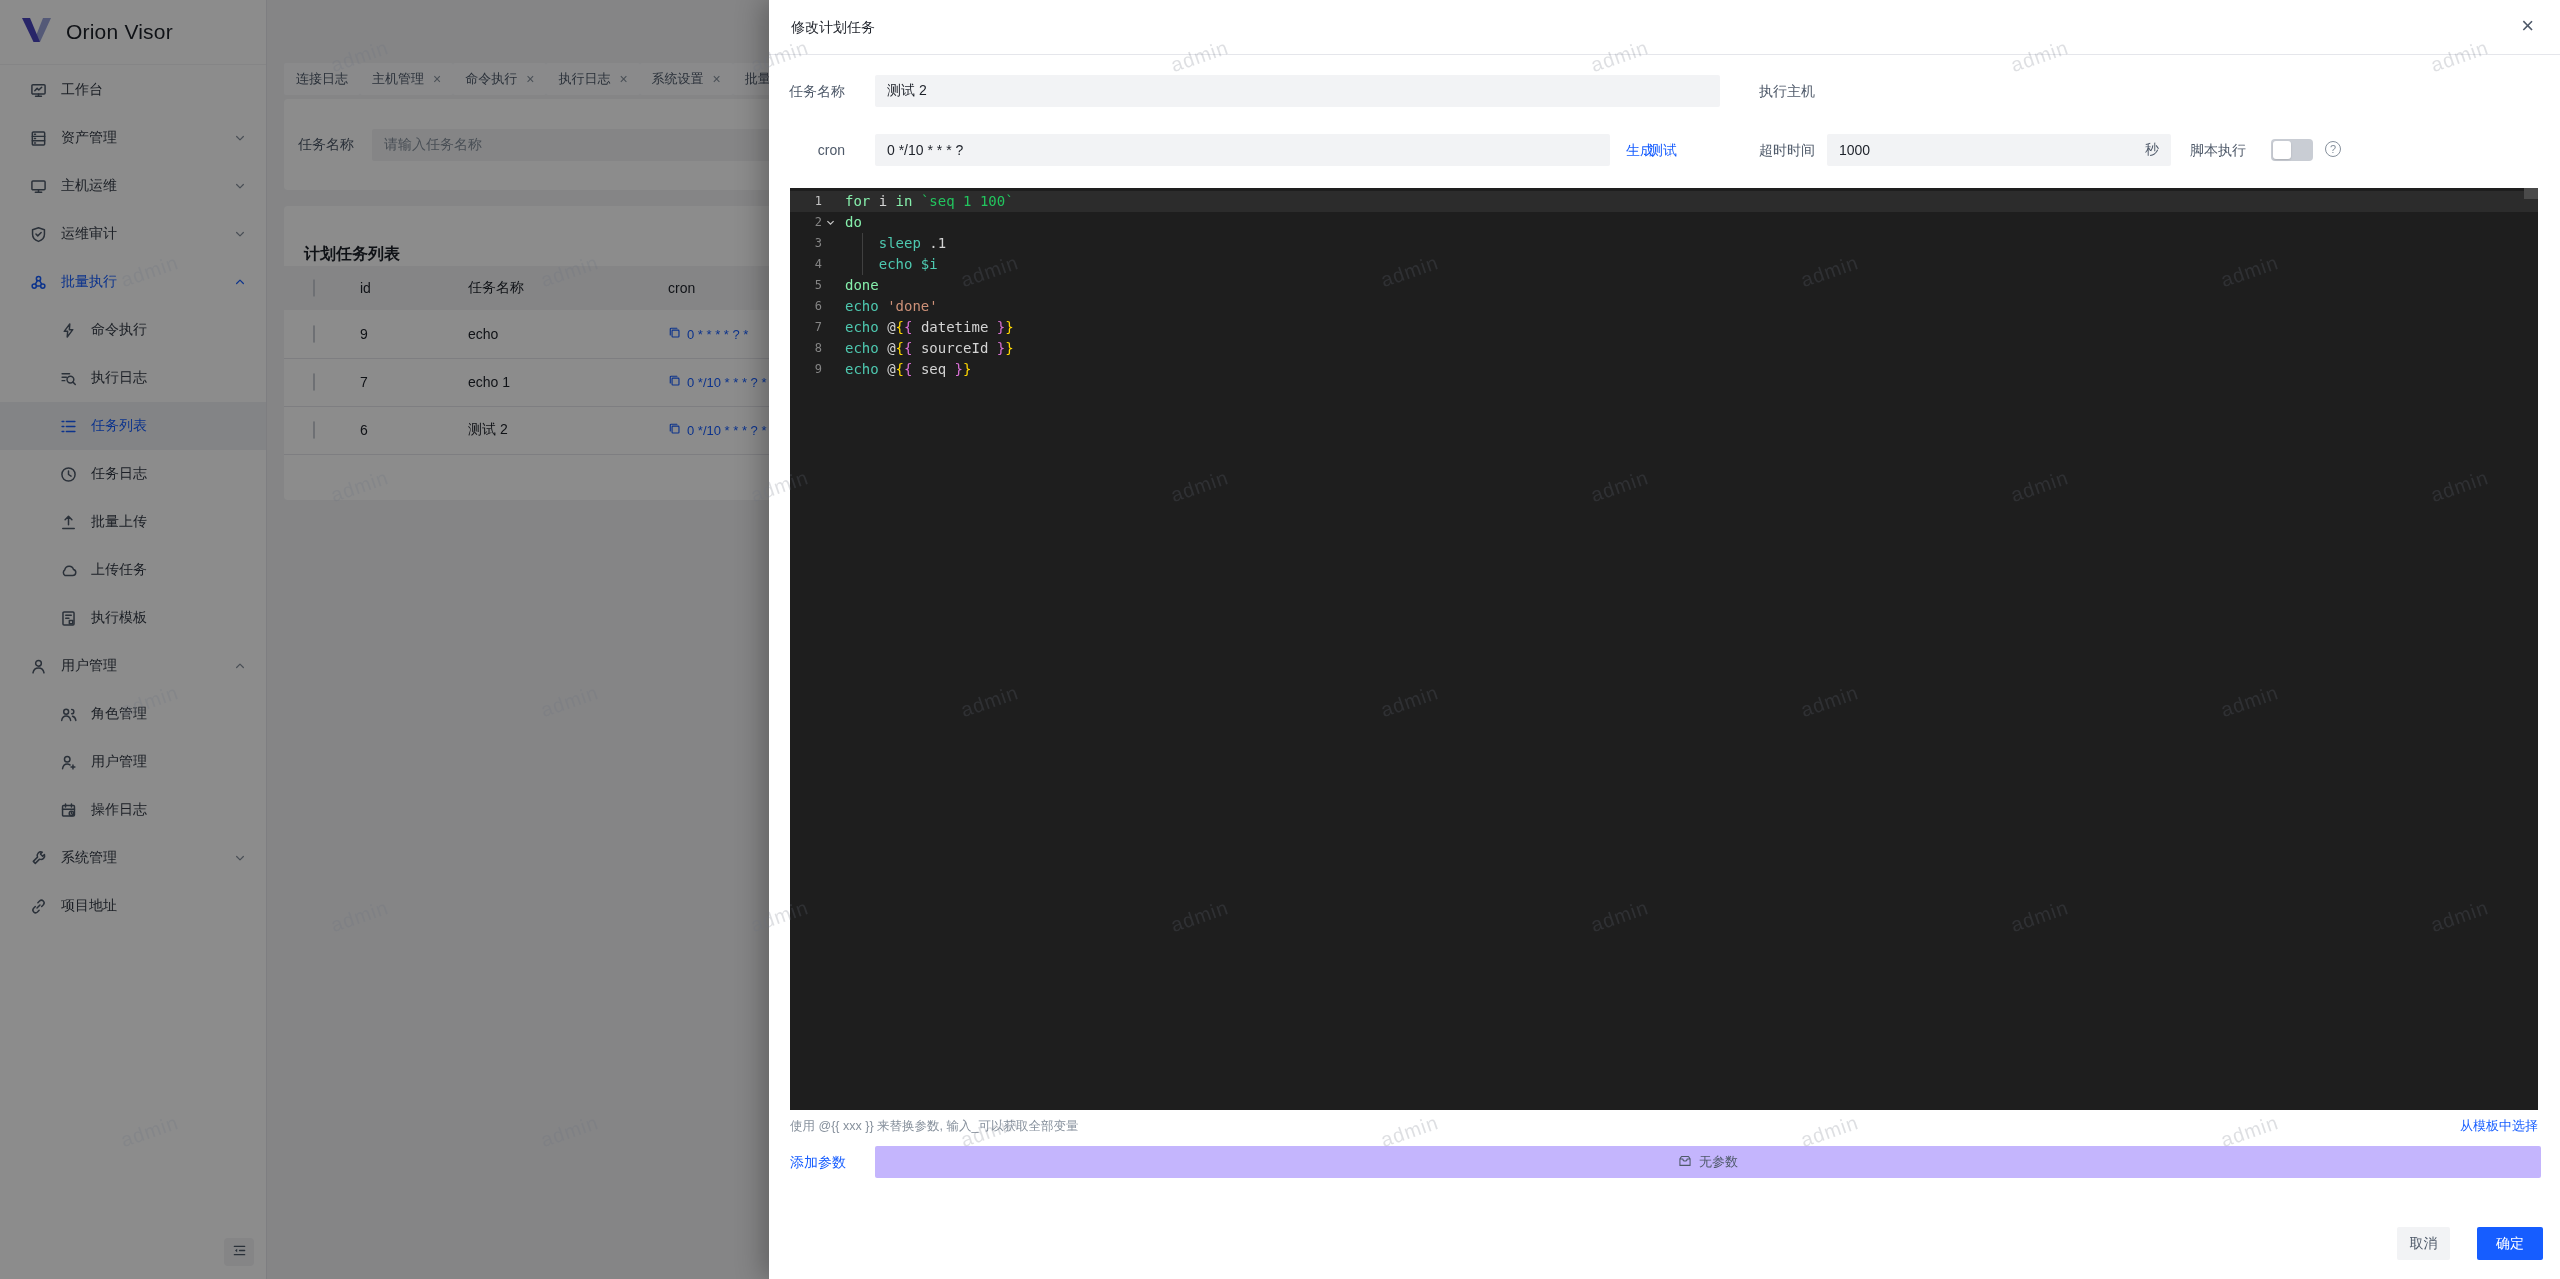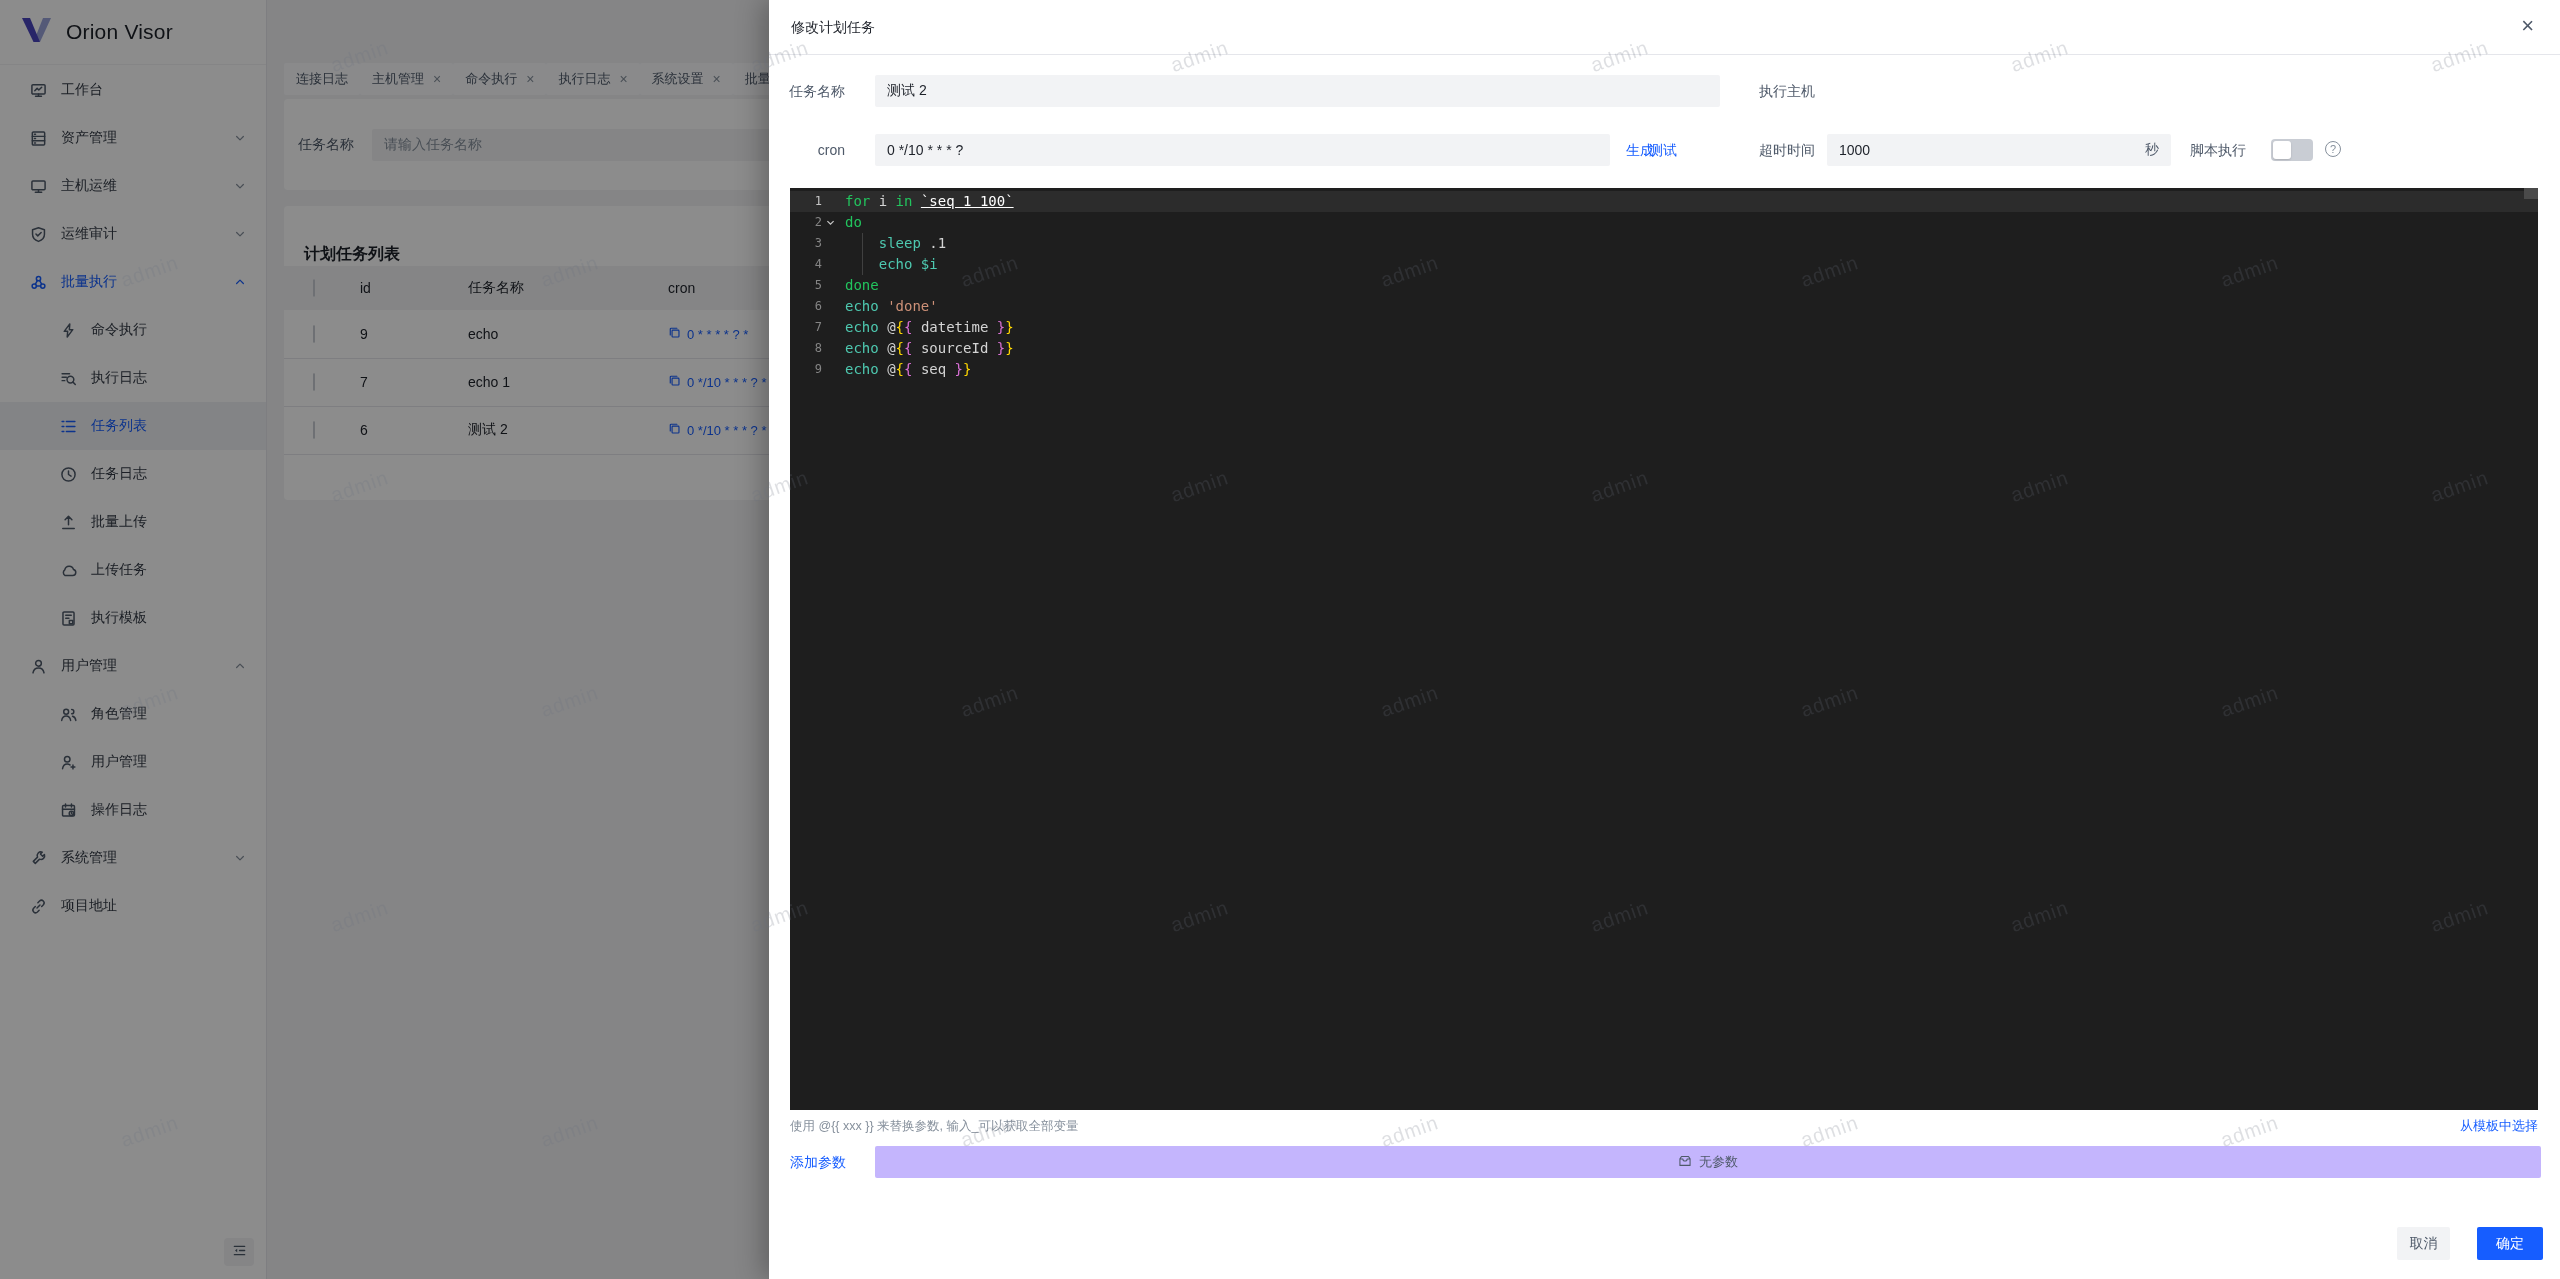--- a/index.html
+++ b/index.html
@@ -89,22 +89,22 @@
   .editor{position:absolute;left:21px;top:188px;width:1748px;height:922px;background:#1e1e1e;
     font-family:"DejaVu Sans Mono",monospace;font-size:14px;overflow:hidden;}
   .editor-lines{padding-top:3px;}
   .cl{display:flex;height:21px;line-height:21px;position:relative;}
   .cl .gut{width:32px;text-align:right;color:#858585;flex:none;font-size:12px;}
   .cl .fold{width:17px;flex:none;display:flex;align-items:center;justify-content:center;}
   .cl .code{white-space:pre;padding-left:6px;position:relative;color:#d4d4d4;}
   .cl.active{background:#2c2c2c;}
   .cl.active .gut{color:#c6c6c6;}
   .cl.guide::before{content:'';position:absolute;left:72px;top:0;bottom:0;width:1px;background:#404040;}
-  .tk-kw{color:#22c55e;text-align:right;} .tk-fn{color:#4ec9b0;} .tk-str{color:#ce9178;}
-  .tk-bstr{color:#ffffff;text-decoration:underline;} .tk-b1{color:#ffd700;} .tk-b2{color:#da70d6;} .tk-pl{color:#d4d4d4;}
+  .tk-kw{color:#86efac;text-align:right;} .tk-fn{color:#4ec9b0;} .tk-str{color:#ce9178;}
+  .tk-bstr{color:#22c55e;} .tk-b1{color:#ffd700;} .tk-b2{color:#da70d6;} .tk-pl{color:#d4d4d4;}
   .scroll-thumb{position:absolute;right:0;top:0;width:14px;height:11px;background:#4a4a4a;}
 
   
   .hint-row{position:absolute;left:21px;top:1117px;right:22px;display:flex;justify-content:space-between;
     align-items:center;font-size:12.5px;color:#86909c;}
   .hint-row .link{font-size:13px;}
   .add-param{position:absolute;left:21px;top:1146px;height:32px;line-height:32px;}
   .no-param-bar{position:absolute;left:106px;top:1146px;width:1666px;height:32px;background:#c4b5fd;
     border-radius:2px;display:flex;align-items:center;justify-content:center;gap:7px;color:#4e5969;font-size:13px;}
   .no-param-bar svg{width:14px;height:14px;fill:none;stroke:#4e5969;stroke-width:1.2;stroke-linejoin:round;}

